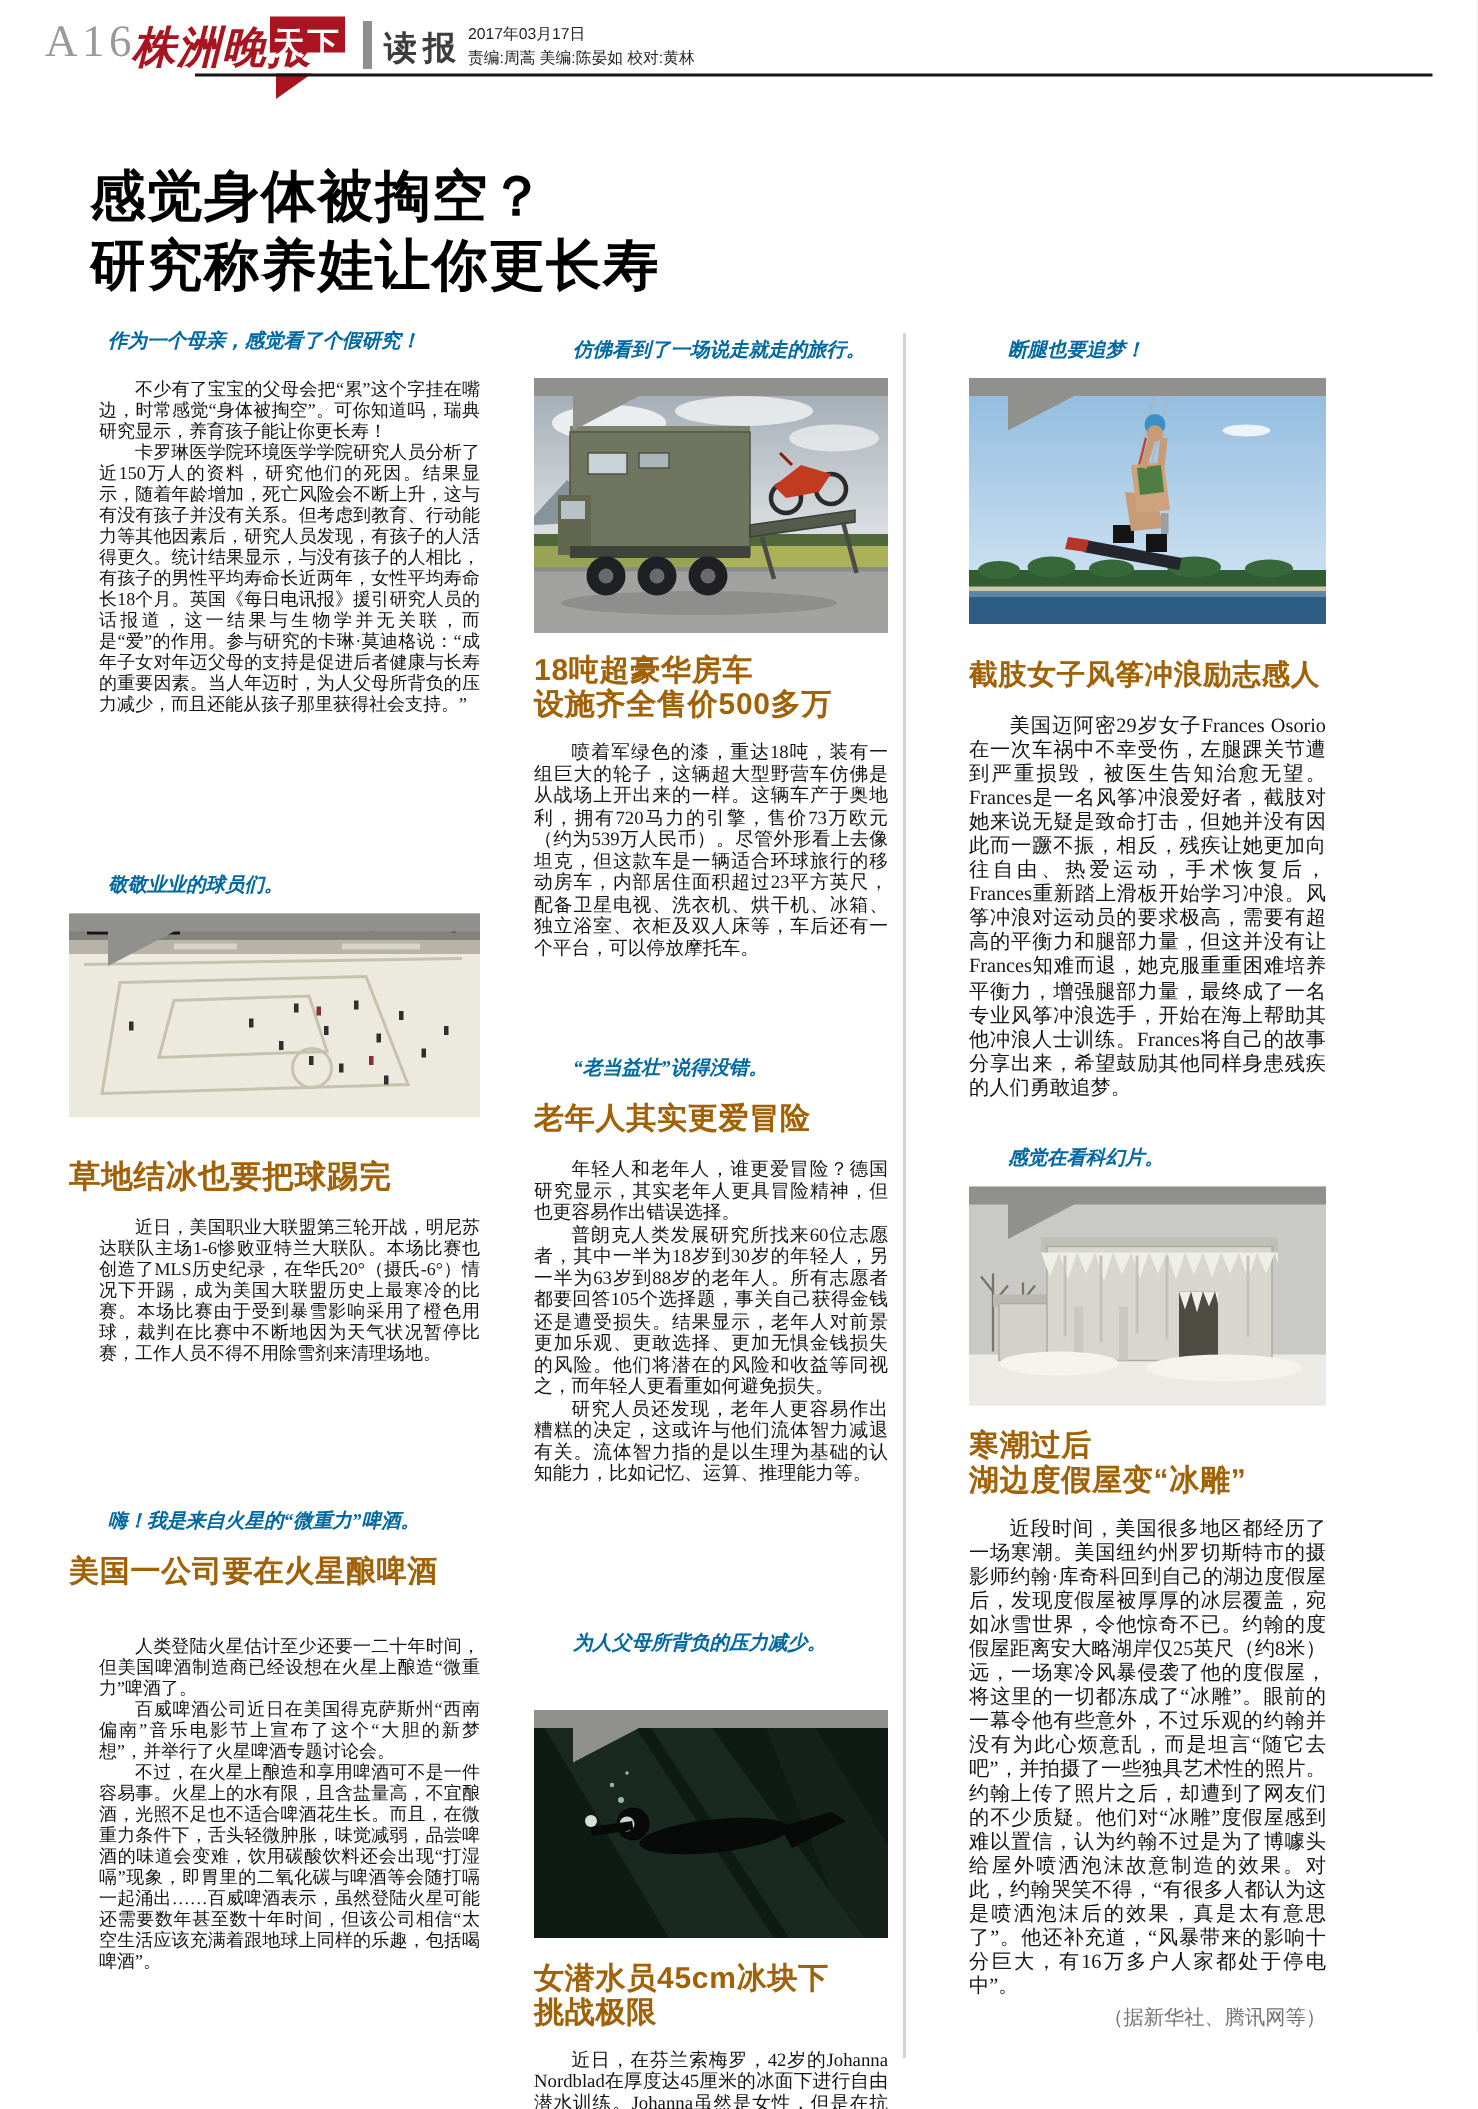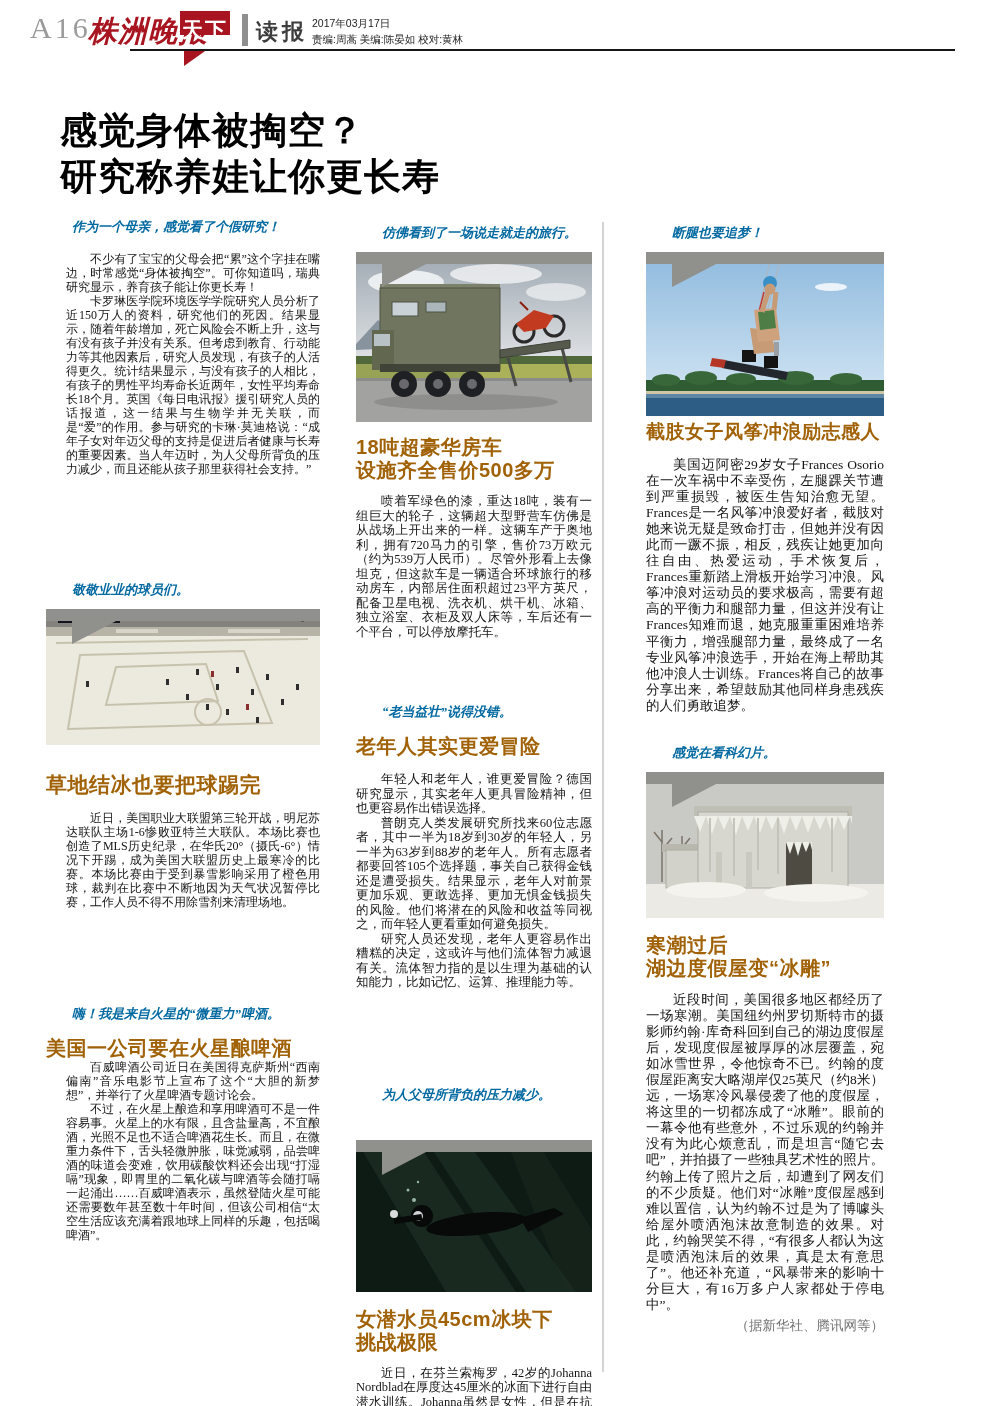--- a/index.html
+++ b/index.html
@@ -39,21 +39,21 @@
   #col2 .para{font-size:12.5px;line-height:1.16;}
   #col3 .para{font-size:13.5px;line-height:1.19;}
   .credit{margin:4px 0 0 0;text-align:right;font-size:13.5px;color:#737373;}
   figure{margin:0;position:relative;}
   figure svg{display:block;}
   .pstrip{position:absolute;top:0;left:0;right:0;height:12px;background:#90908c;}
   .ptri{position:absolute;top:11px;left:26px;width:0;height:0;
         border-top:24px solid #90908c;border-right:46px solid transparent;}
   
   .mt6{margin-top:6px;}.mt10{margin-top:10px;}.mt12{margin-top:12px;}.mt14{margin-top:14px;}
-  .mt16{margin-top:16px;}.mt20{margin-top:5px;}.mt28{margin-top:28px;}
+  .mt16{margin-top:16px;}.mt20{margin-top:24px;}.mt28{margin-top:28px;}
   .mt30{margin-top:30px;}.mt36{margin-top:36px;}.mt64{margin-top:64px;}.mt96{margin-top:96px;}
   .mt104{margin-top:104px;}
 </style>
 </head>
 <body>
 
 <div class="page">
 
   <div class="pageno">A16</div>
   <div class="masthead">株洲晚报</div>
@@ -124,20 +124,21 @@
           </g>
       </svg>
       <div class="pstrip"></div>
       <div class="ptri"></div>
     </figure>
     <h2 class="h2 mt28" style="font-size:21px">草地结冰也要把球踢完</h2>
     <p class="para mt14">近日，美国职业大联盟第三轮开战，明尼苏达联队主场1-6惨败亚特兰大联队。本场比赛也创造了MLS历史纪录，在华氏20°（摄氏-6°）情况下开踢，成为美国大联盟历史上最寒冷的比赛。本场比赛由于受到暴雪影响采用了橙色用球，裁判在比赛中不断地因为天气状况暂停比赛，工作人员不得不用除雪剂来清理场地。</p>
 
     <p class="quote mt96">嗨！我是来自火星的“微重力”啤酒。</p>
     <h2 class="h2 mt14">美国一公司要在火星酿啤酒</h2>
+    <p class="para mt30">人类登陆火星估计至少还要一二十年时间，但美国啤酒制造商已经设想在火星上酿造“微重力”啤酒了。</p>
     <p class="para">百威啤酒公司近日在美国得克萨斯州“西南偏南”音乐电影节上宣布了这个“大胆的新梦想”，并举行了火星啤酒专题讨论会。</p>
     <p class="para">不过，在火星上酿造和享用啤酒可不是一件容易事。火星上的水有限，且含盐量高，不宜酿酒，光照不足也不适合啤酒花生长。而且，在微重力条件下，舌头轻微肿胀，味觉减弱，品尝啤酒的味道会变难，饮用碳酸饮料还会出现“打湿嗝”现象，即胃里的二氧化碳与啤酒等会随打嗝一起涌出……百威啤酒表示，虽然登陆火星可能还需要数年甚至数十年时间，但该公司相信“太空生活应该充满着跟地球上同样的乐趣，包括喝啤酒”。</p>
 
   </div>
 
   <div class="col" id="col2">
     <p class="quote mt6">仿佛看到了一场说走就走的旅行。</p>
     <figure class="mt10">
       <svg width="236" height="170" viewBox="0 0 236 170">
         <defs>

